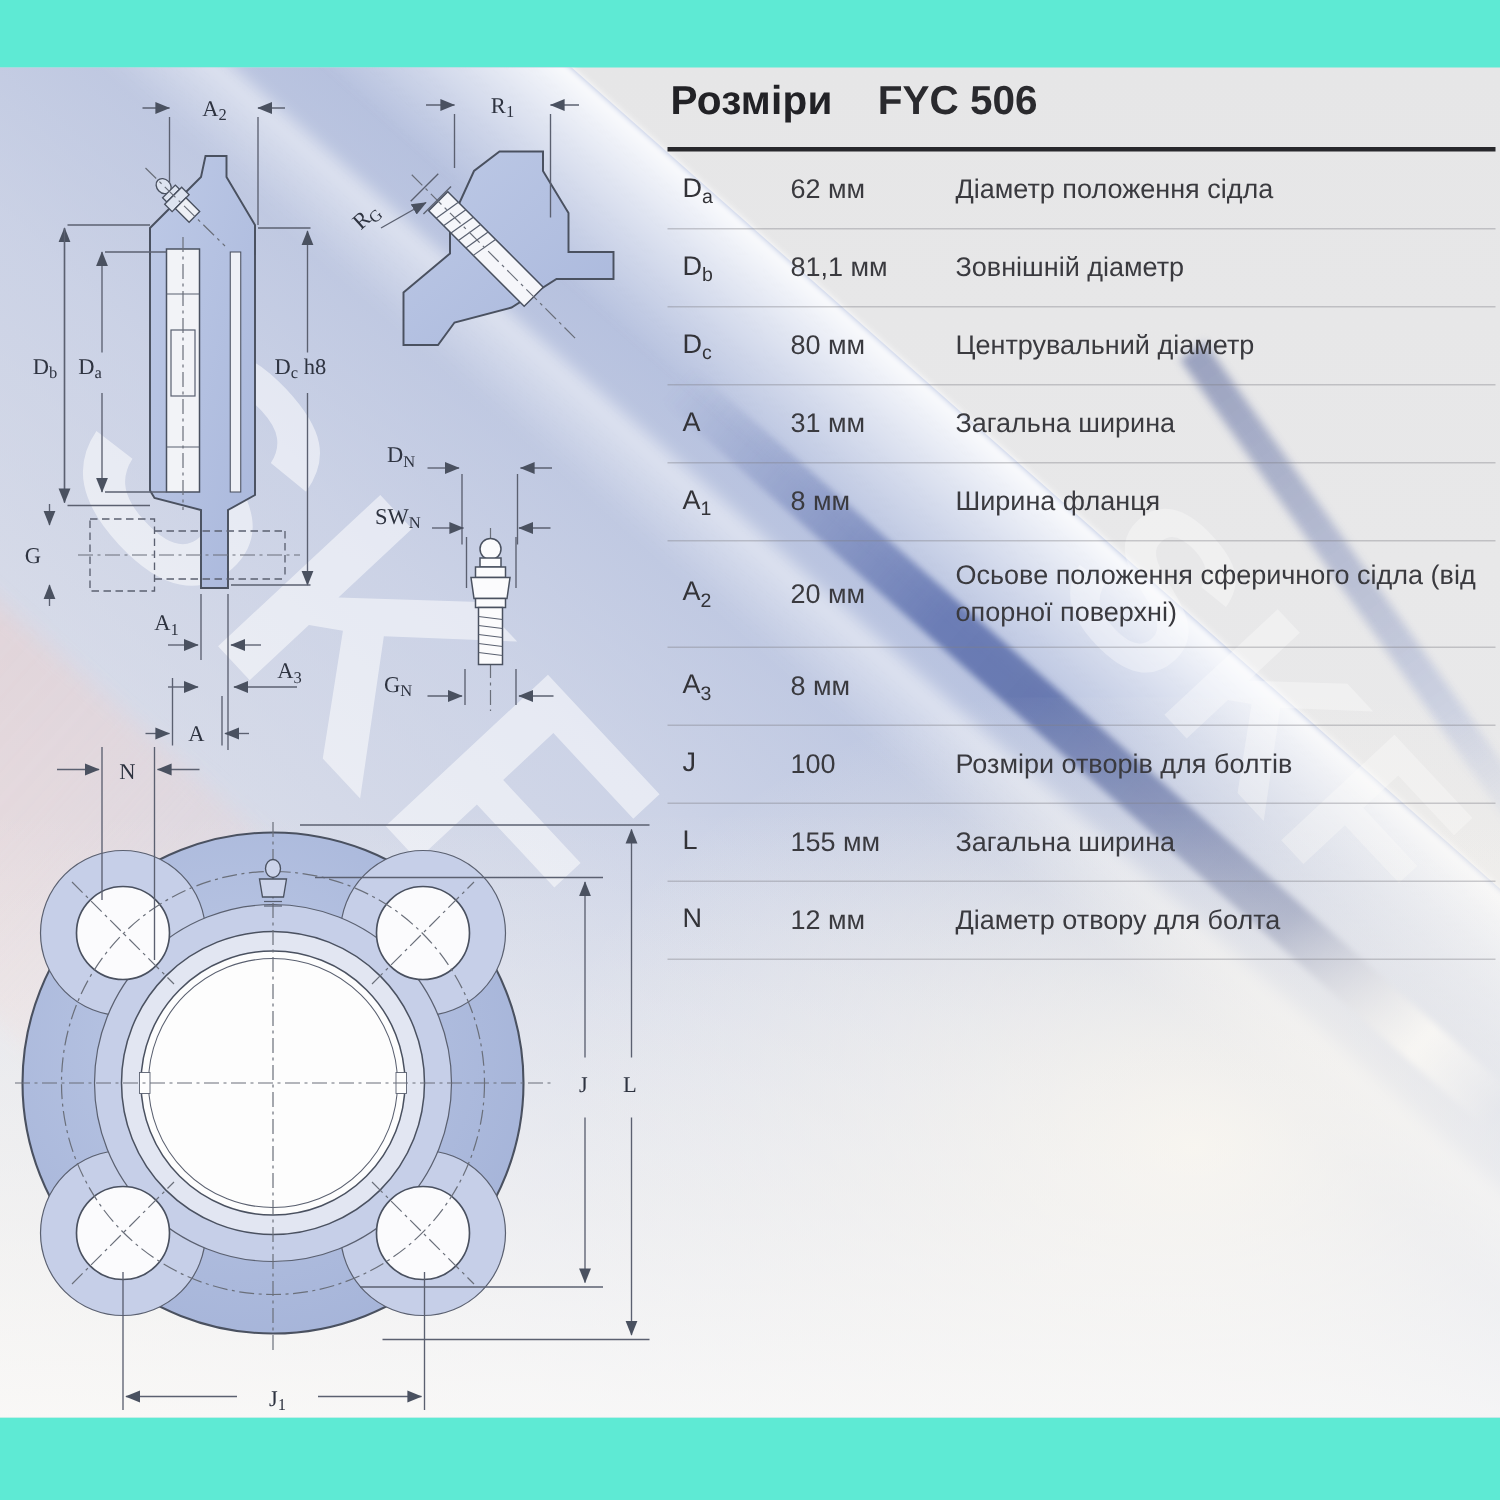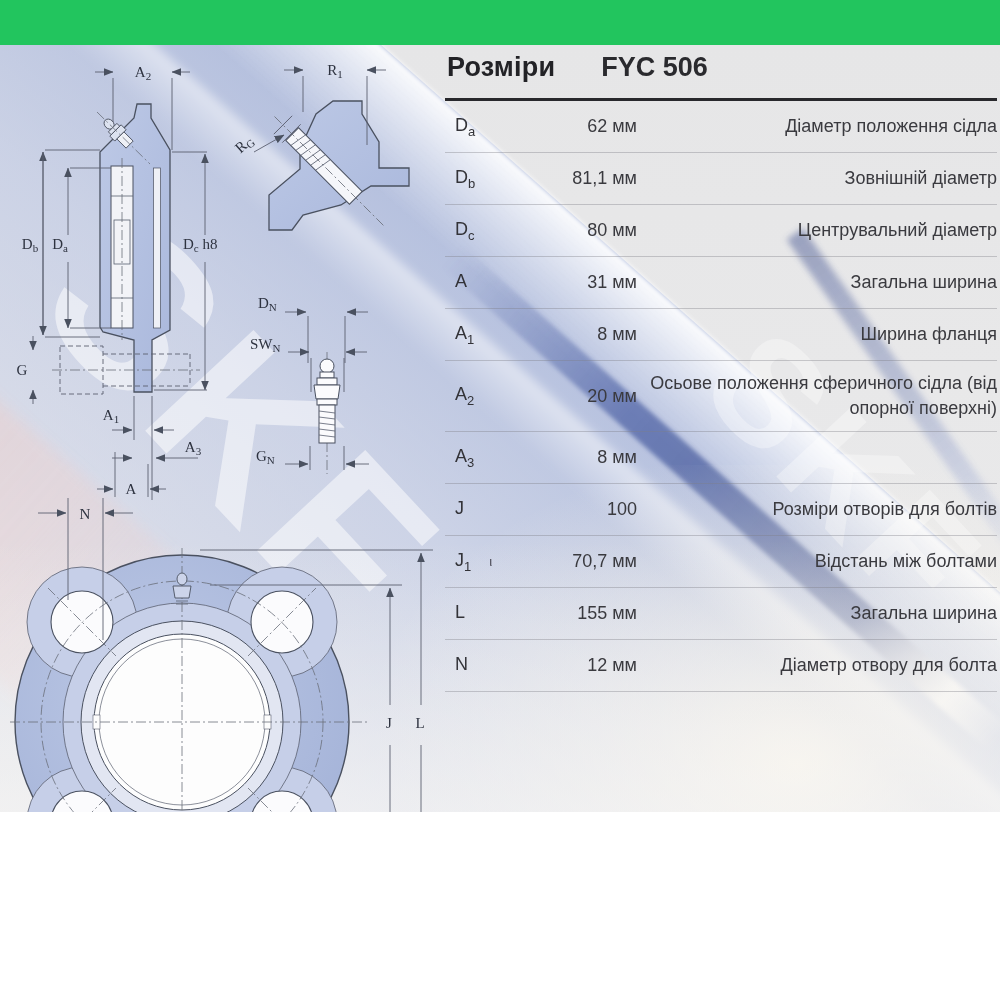--- a/index.html
+++ b/index.html
@@ -1,16 +1,16 @@
 <!DOCTYPE html>
 <html><head>
 <meta charset="utf-8">
 <style>
   html,body{margin:0;padding:0;background:#ffffff;}
-  .canvas{position:relative;width:1000px;height:812px;background:#22c55e;overflow:hidden;
+  .canvas{position:relative;width:1000px;height:1000px;background:#5eead4;overflow:hidden;
           font-family:"Liberation Sans",sans-serif;}
   
   .photo-bg{position:absolute;left:0;top:45px;width:1000px;height:900px;overflow:hidden;
             background:linear-gradient(180deg,#e6e6e7 0%,#e9e9ea 55%,#efeeec 80%,#f6f4f0 100%);}
   .wm{position:absolute;transform-origin:0 0;}
   .wm-blue{left:-10px;top:-346px;width:1700px;height:1500px;transform:rotate(41.5deg);
            background:linear-gradient(to bottom,rgba(158,174,216,.80),rgba(186,197,228,.62) 22%,
                       rgba(213,218,235,.48) 45%,rgba(233,230,227,.45) 72%,rgba(246,242,234,.55) 100%);}
   .wm-gloss{left:-10px;top:-346px;width:1700px;height:110px;transform:rotate(41.5deg);
             background:linear-gradient(to bottom,rgba(255,255,255,.95),rgba(255,255,255,0));filter:blur(2px);}
@@ -28,31 +28,31 @@
   .wm-beige{left:380px;top:420px;width:640px;height:500px;
             background:radial-gradient(ellipse at 65% 60%,rgba(248,244,235,.95),rgba(248,244,235,0) 75%);}
   .wm-fade{left:0;top:0;width:1000px;height:900px;
            background:linear-gradient(180deg,rgba(233,233,234,0) 55%,rgba(249,248,246,.55) 85%,rgba(252,251,249,.8) 100%);}
   .wm-skf{font-family:"Liberation Sans",sans-serif;font-weight:bold;color:rgba(255,255,255,.52);
           letter-spacing:.04em;line-height:1;user-select:none;}
   .wm-skf-main{left:165px;top:140px;font-size:215px;transform:rotate(47deg);}
   .wm-skf-right{left:790px;top:260px;font-size:150px;transform:rotate(47deg);color:rgba(255,255,255,.34);}
   
   .spec{position:absolute;left:445px;top:52px;width:552px;color:#38383c;}
-  .spec-head{display:flex;align-items:baseline;gap:46px;padding-left:2px;}
+  .spec-head{display:flex;align-items:baseline;gap:30px;padding-left:2px;}
   .spec-title{font-size:27px;font-weight:700;color:#222226;letter-spacing:.2px;}
   .spec-model{font-size:27px;font-weight:700;color:#2a2a2e;}
   .spec-rule{height:3px;background:#28282c;margin-top:15px;}
   .row{display:grid;grid-template-columns:82px 110px 1fr;align-items:center;min-height:52px;
        padding:10px 0;box-sizing:border-box;border-bottom:1px solid rgba(125,125,135,.38);
        font-size:18px;line-height:1.4;}
   .sym{padding-left:10px;font-size:18px;color:#333338;}
   .sym sub{font-size:13px;}
   .stray{font-size:13px;color:#4a4a55;margin-left:18px;}
-  .val,.desc{color:#3a3a3f;text-align:right;}
+  .val,.desc{color:#3a3a3f;}
   
   .drawings{position:absolute;left:0;top:45px;}
   .fillpart{stroke:#4a5160;stroke-width:1.3;}
   .thin{fill:none;stroke:#596070;stroke-width:.8;}
   .dim{fill:none;stroke:#5b6070;stroke-width:.9;}
   .cl{fill:none;stroke:#6a6f7a;stroke-width:.8;stroke-dasharray:10 3 2 3;}
   .dash{fill:none;stroke:#5b6070;stroke-width:.9;stroke-dasharray:5 3;}
   .lbl{font-family:"Liberation Serif",serif;font-size:15px;fill:#2e3340;}
   .lbl .sub{font-size:11px;}
 </style>
@@ -314,25 +314,20 @@
     <div class="row">
       <span class="sym"><span>A</span><sub>3</sub></span>
       <span class="val">8 мм</span>
     </div>
     <div class="row">
       <span class="sym"><span>J</span><sub></sub></span>
       <span class="val">100</span>
       <span class="desc">Розміри отворів для болтів</span>
     </div>
     <div class="row">
-      <span class="sym"><span>J</span><sub>1</sub><span class="stray">ι</span></span>
-      <span class="val">70,7 мм</span>
-      <span class="desc">Відстань між  болтами</span>
-    </div>
-    <div class="row">
       <span class="sym"><span>L</span><sub></sub></span>
       <span class="val">155 мм</span>
       <span class="desc">Загальна ширина</span>
     </div>
     <div class="row">
       <span class="sym"><span>N</span><sub></sub></span>
       <span class="val">12 мм</span>
       <span class="desc">Діаметр отвору для болта</span>
     </div>
   </div>

